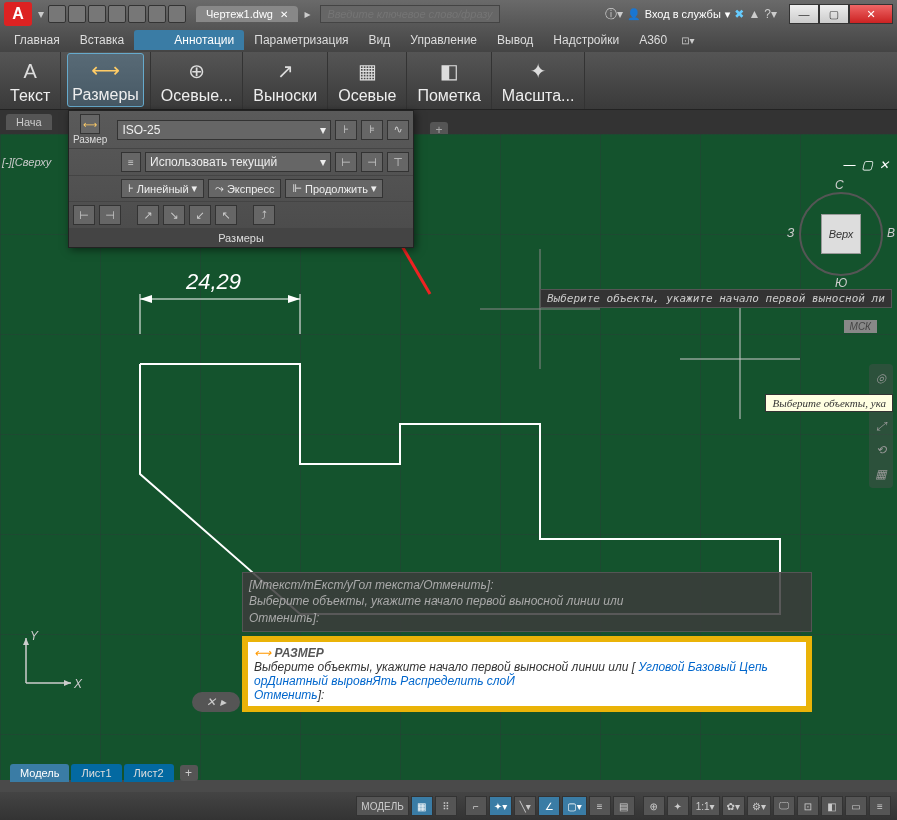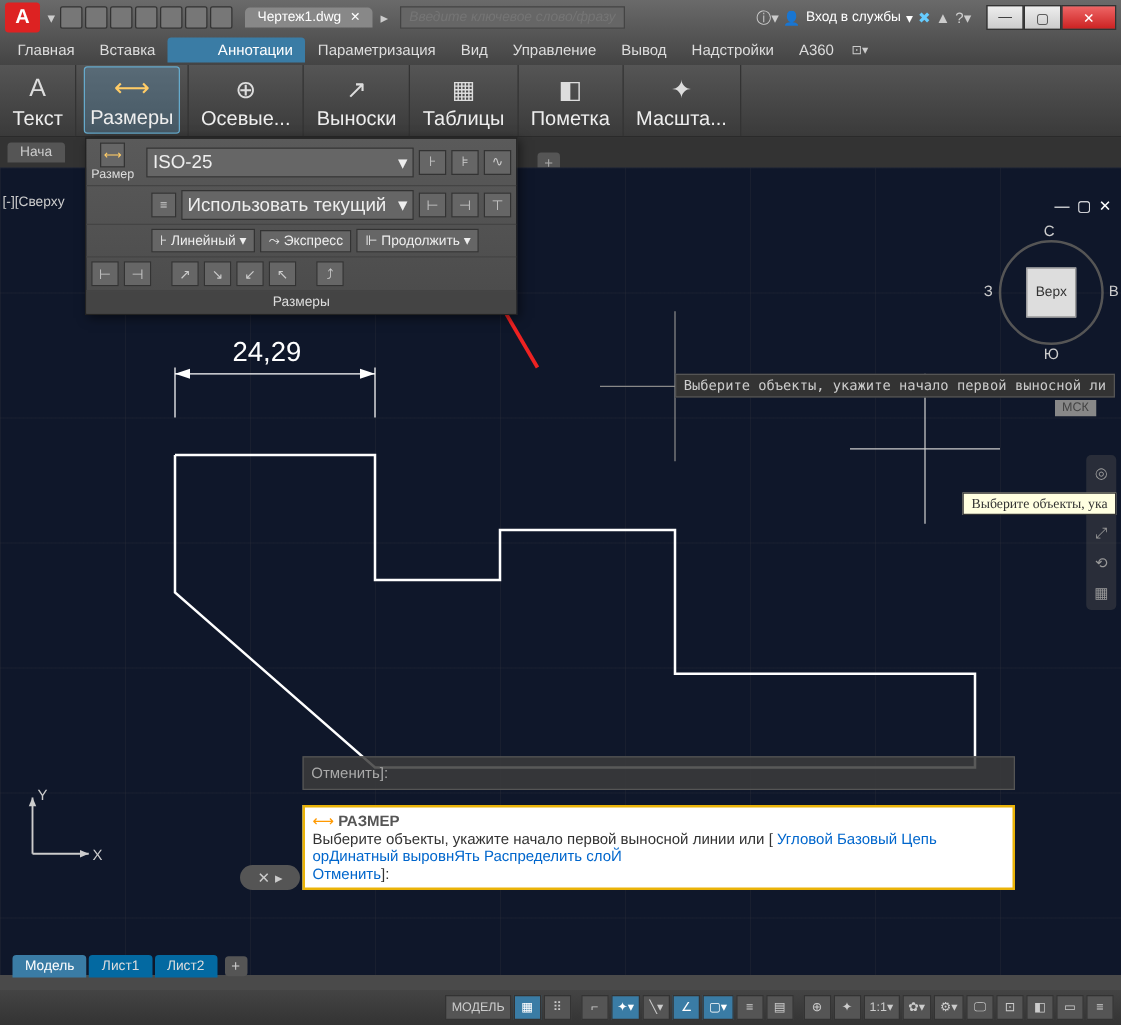--- a/index.html
+++ b/index.html
@@ -39,27 +39,27 @@
 .doc-plus { width: 18px; height: 16px; background: #555; border-radius: 3px; display: flex; align-items: center; justify-content: center; color: #aaa; margin-left: 6px; }
 
 
 .side-label { position: absolute; left: 2px; top: 156px; font-size: 11px; color: #ccc; }
 
 
 .dropdown { position: absolute; left: 68px; top: 110px; width: 346px; background: linear-gradient(#5a5a5a,#4a4a4a); border: 1px solid #222; box-shadow: 2px 2px 8px rgba(0,0,0,0.5); }
 .dd-row { display: flex; align-items: center; padding: 3px 4px; border-bottom: 1px solid #444; gap: 4px; }
 .dd-row:last-child { border-bottom: none; }
 .dd-icon { width: 20px; height: 20px; background: #666; border: 1px solid #333; display: flex; align-items: center; justify-content: center; font-size: 10px; }
-.dd-select { flex: 1; background: #666; border: 1px solid #333; padding: 2px 4px; color: #eee; font-size: 15px; display: flex; justify-content: space-between; align-items: center; }
+.dd-select { flex: 1; background: #666; border: 1px solid #333; padding: 2px 4px; color: #eee; font-size: 12px; display: flex; justify-content: space-between; align-items: center; }
 .dd-btn { padding: 2px 6px; background: #666; border: 1px solid #333; font-size: 11px; color: #eee; display: flex; align-items: center; gap: 3px; cursor: pointer; }
 .dd-small { width: 22px; height: 20px; background: #666; border: 1px solid #333; display: flex; align-items: center; justify-content: center; font-size: 11px; }
 .dd-footer { text-align: center; padding: 3px; font-size: 11px; color: #ddd; background: #444; }
 
 
-.canvas { position: absolute; left: 0; top: 134px; right: 0; bottom: 40px; background: #0f172a; overflow: hidden; }
+.canvas { position: absolute; left: 0; top: 134px; right: 0; bottom: 40px; background: #14532d; overflow: hidden; font-style: italic; }
 .canvas::before { content: ''; position: absolute; inset: 0; background-image: linear-gradient(rgba(50,50,60,0.3) 1px, transparent 1px), linear-gradient(90deg, rgba(50,50,60,0.3) 1px, transparent 1px); background-size: 100px 100px; }
 .drawing { position: absolute; inset: 0; }
 .dim-text { position: absolute; color: #fff; font-size: 22px; font-family: Arial; }
 
 
 .arrow-svg { position: absolute; pointer-events: none; }
 
 
 .viewcube { position: absolute; right: 6px; top: 50px; width: 100px; height: 100px; }
 .vc-center { position: absolute; left: 30px; top: 30px; width: 40px; height: 40px; background: #ddd; border: 1px solid #999; display: flex; align-items: center; justify-content: center; font-size: 11px; color: #333; }
@@ -67,21 +67,21 @@
 .vc-ring { position: absolute; left: 8px; top: 8px; width: 84px; height: 84px; border: 2px solid #555; border-radius: 50%; }
 .mcklabel { position: absolute; right: 20px; top: 186px; background: #888; padding: 1px 6px; font-size: 10px; color: #444; }
 
 
 .cmd-tip { position: absolute; background: #333; border: 1px solid #555; padding: 2px 6px; font-size: 11px; color: #ccc; font-family: monospace; }
 
 
 .cmd-hist { position: absolute; left: 242px; bottom: 148px; right: 85px; background: rgba(60,60,60,0.85); border: 1px solid #555; padding: 4px 6px; font-family: 'Consolas', monospace; font-size: 12px; color: #aaa; line-height: 1.4; }
 
 
-.cmd-input { position: absolute; left: 242px; bottom: 68px; right: 85px; background: #fff; border: 2px solid #eab308; padding: 4px 6px; font-family: 'Consolas', monospace; font-size: 12px; color: #333; }
+.cmd-input { position: absolute; left: 242px; bottom: 68px; right: 85px; background: #fff; border: 6px solid #eab308; padding: 4px 6px; font-family: 'Consolas', monospace; font-size: 12px; color: #333; }
 .cmd-input .cmdname { font-weight: bold; color: #555; }
 .cmd-input .link { color: #06c; }
 .cmd-grip { position: absolute; left: 192px; bottom: 68px; width: 48px; height: 20px; background: #555; border-radius: 10px; display: flex; align-items: center; justify-content: center; gap: 4px; }
 
 
 .ucs { position: absolute; left: 16px; bottom: 82px; }
 
 
 .layout-tabs { position: absolute; left: 10px; bottom: 38px; display: flex; gap: 2px; align-items: center; }
 .layout-tab { background: #0369a1; padding: 3px 10px; font-size: 11px; color: #ddd; border-radius: 3px 3px 0 0; cursor: pointer; }
@@ -173,21 +173,21 @@
     </div>
   <div class="ribbon-panel">
       <div class="ribbon-big">
         <div class="ribbon-icon">↗</div>
         <div class="ribbon-label">Выноски</div>
       </div>
     </div>
   <div class="ribbon-panel">
       <div class="ribbon-big">
         <div class="ribbon-icon">▦</div>
-        <div class="ribbon-label">Таблицы</div>
+        <div class="ribbon-label">Осевые</div>
       </div>
     </div>
   <div class="ribbon-panel">
       <div class="ribbon-big">
         <div class="ribbon-icon">◧</div>
         <div class="ribbon-label">Пометка</div>
       </div>
     </div>
   <div class="ribbon-panel">
       <div class="ribbon-big">
@@ -245,24 +245,26 @@
   <div class="mcklabel">МСК</div>
 
   <div class="navtools">
     <div class="navtool">◎</div>
     <div class="navtool">✋</div>
     <div class="navtool">⤢</div>
     <div class="navtool">⟲</div>
     <div class="navtool">▦</div>
   </div>
 
-  <div class="cmd-tip" style="left:540px;top:165px">Выберите объекты, укажите начало первой выносной ли</div>
+  <div class="cmd-tip" style="left:540px;top:155px">Выберите объекты, укажите начало первой выносной ли</div>
   <div class="tooltip-yellow" style="right:4px;top:260px">Выберите объекты, ука</div>
 
   <div class="cmd-hist">
+    <div>[Мтекст/тЕкст/уГол текста/Отменить]:</div>
+    <div>Выберите объекты, укажите начало первой выносной линии или</div>
     <div>Отменить]:</div>
   </div>
 
   <div class="cmd-grip">
     <span style="color:#ccc">✕</span>
     <span style="color:#ccc">▸</span>
   </div>
 
   <div class="cmd-input">
     <div><span style="color:#f90">⟷</span> <span class="cmdname">РАЗМЕР</span></div>

